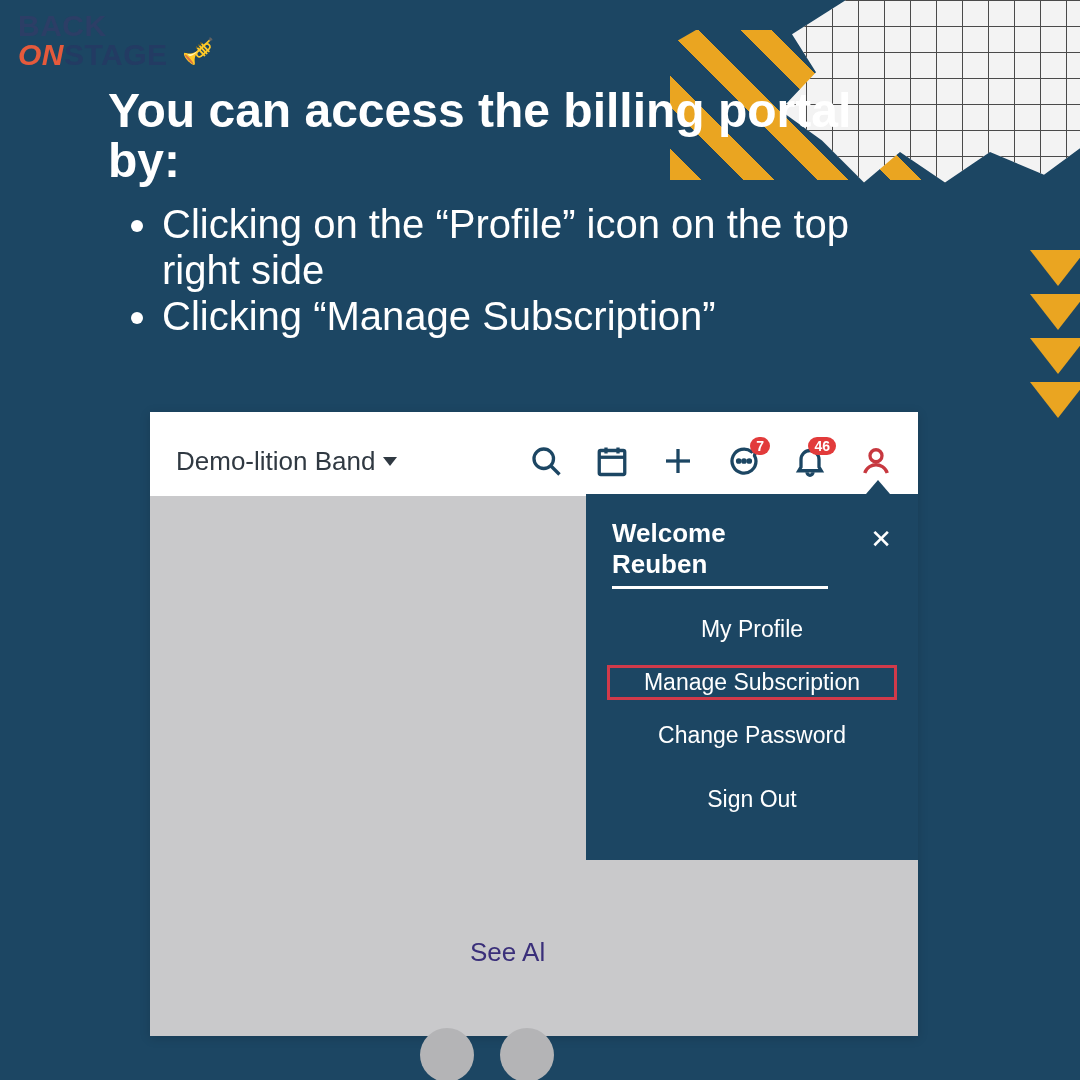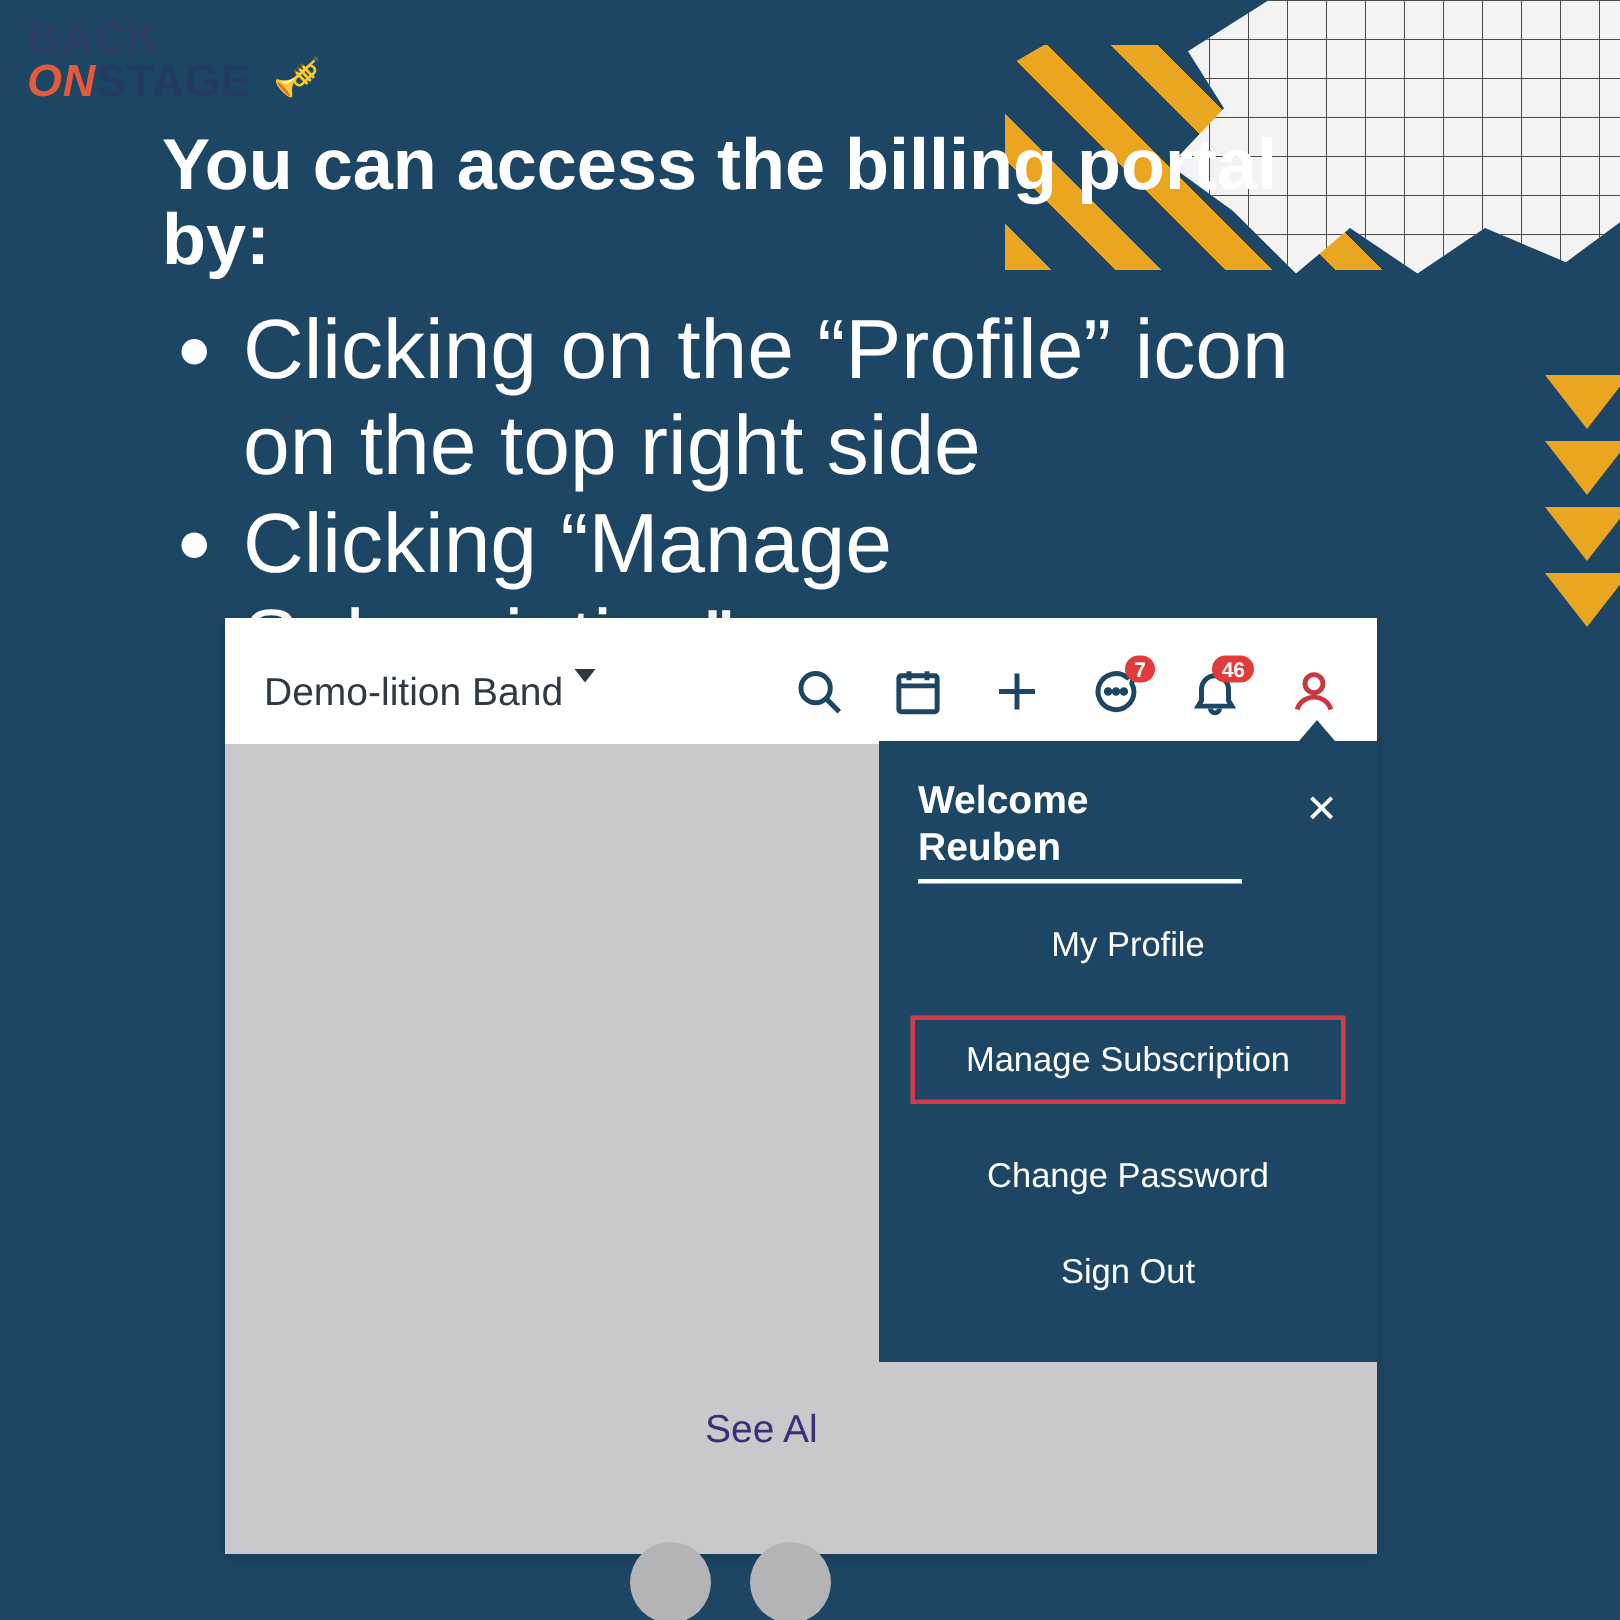--- a/index.html
+++ b/index.html
@@ -80,21 +80,21 @@
   }
   .instructions h1 {
     font-size: 48px;
     font-weight: 800;
     line-height: 1.05;
     margin-bottom: 14px;
   }
   .instructions ul {
     list-style: disc;
     padding-left: 54px;
-    font-size: 56px;
+    font-size: 40px;
     line-height: 1.15;
   }
 
   
   .ui-card {
     position: absolute;
     left: 150px;
     top: 412px;
     width: 768px;
     background: #c9c9cb;
@@ -108,21 +108,21 @@
     align-items: center;
     gap: 26px;
     padding: 0 22px 0 26px;
     color: #1c4663;
     font-size: 26px;
   }
   .topbar .band {
     color: #303942;
     font-size: 26px;
     display: flex;
-    align-items: flex-start;
+    align-items: center;
     gap: 8px;
     margin-right: auto;
     cursor: pointer;
   }
   .topbar .caret {
     width: 0;height:0;
     border-left:7px solid transparent;
     border-right:7px solid transparent;
     border-top:9px solid #303942;
   }
@@ -199,22 +199,22 @@
   .menu-item {
     font-size: 23px;
     padding: 18px 4px;
     cursor: pointer;
     line-height: 1.25;
     text-align: center;
   }
   .menu-item.highlight {
     outline: 3px solid #d13a4a;
     outline-offset: -2px;
-    padding: 14px 8px;
-    margin: 16px -4px;
+    padding: 2px 8px;
+    margin: 4px -4px;
   }
 
   
   .avatars {
     position:absolute;
     bottom:0; left:270px;
     display:flex; gap:26px;
   }
   .avatars span{
     width:54px;height:54px;border-radius:50%;

